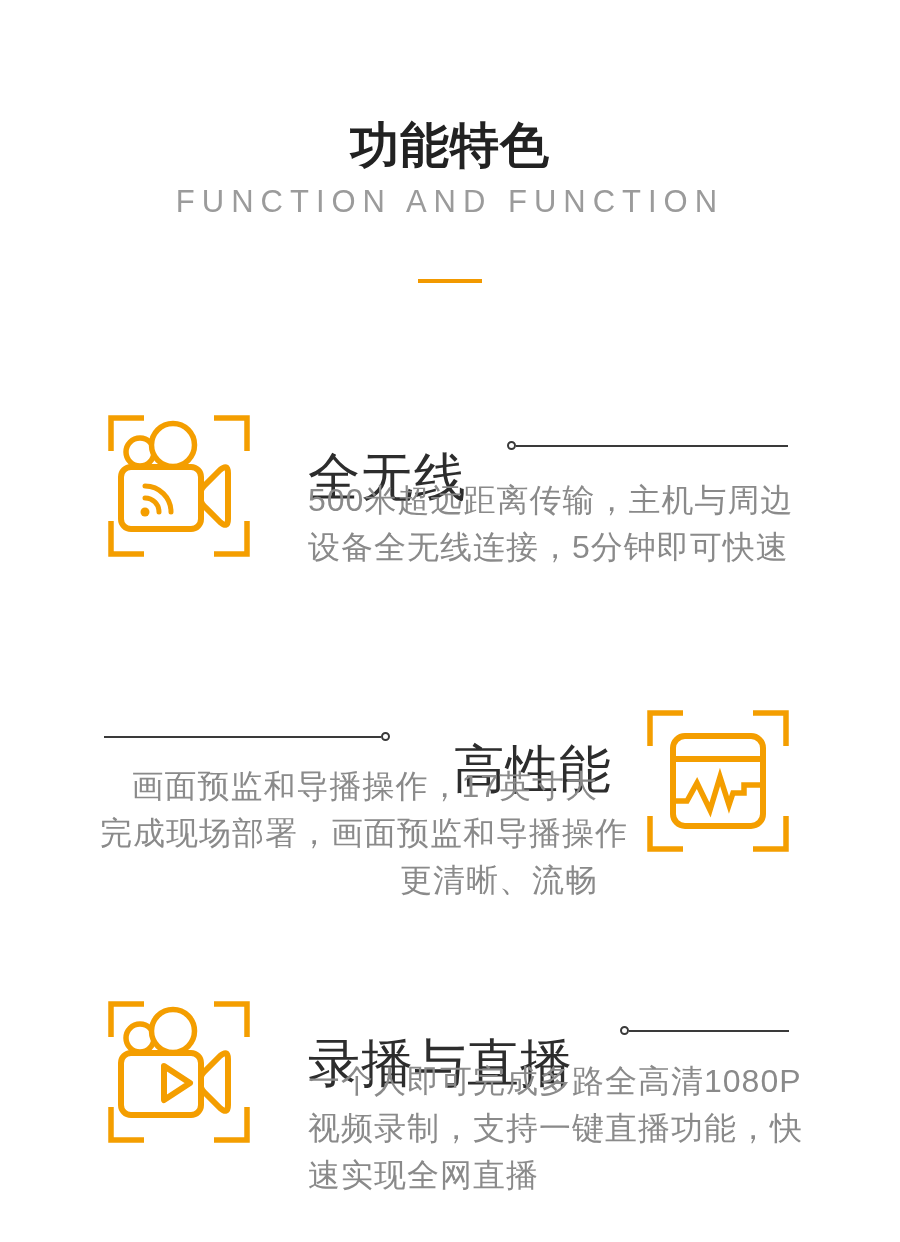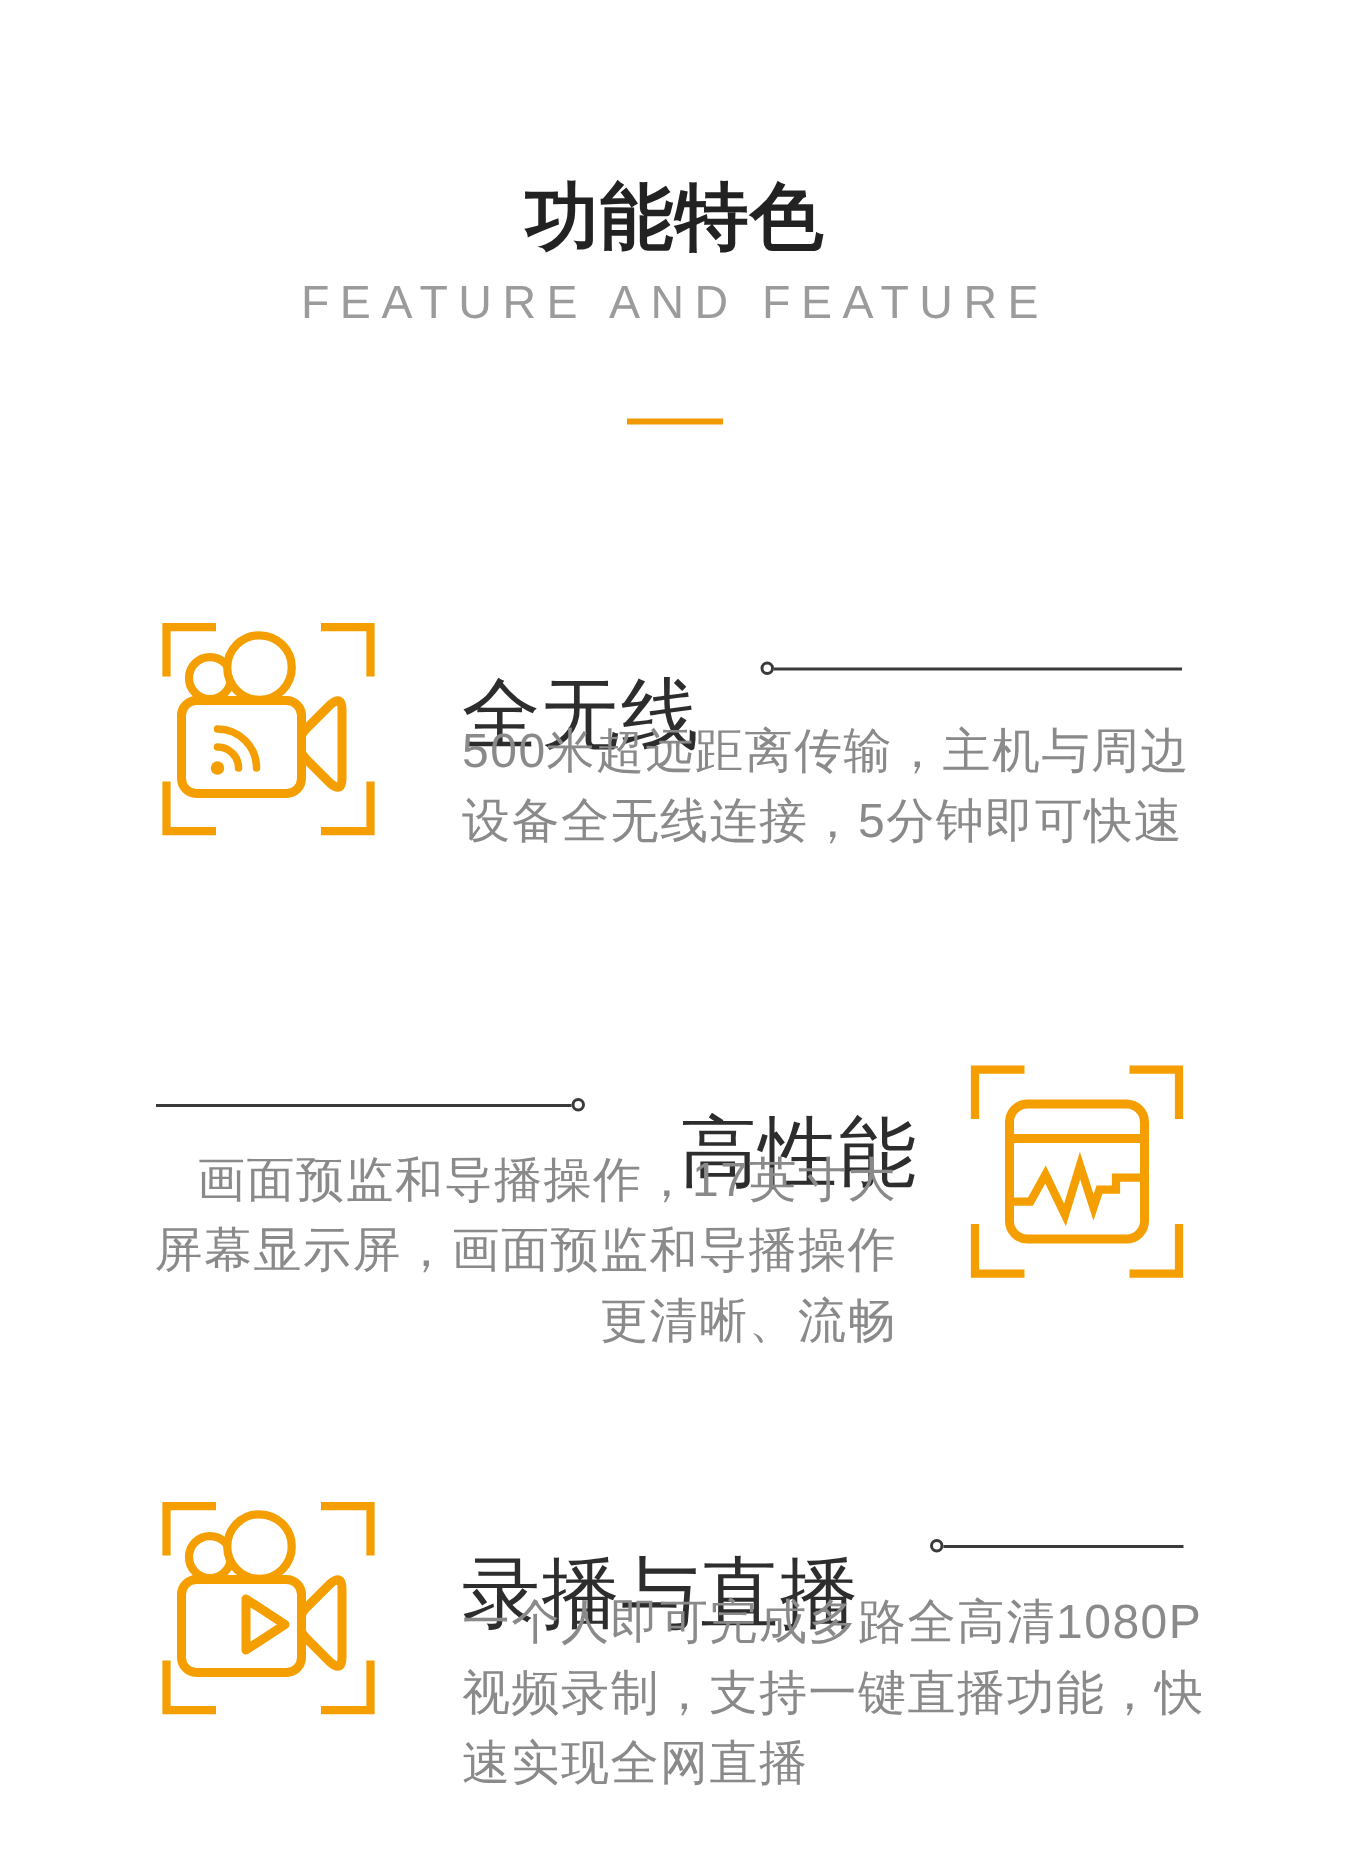--- a/index.html
+++ b/index.html
@@ -52,21 +52,21 @@
   .f3-conn{left:620px;top:1026px;}
   .f3-conn .line{width:160px;}
   .f3-body{left:308px;top:1058px;}
 </style>
 </head>
 <body>
 
 <div class="page">
 
   <h1 class="page-title">功能特色</h1>
-  <div class="page-subtitle">FEATURE AND FEATURE</div>
+  <div class="page-subtitle">FUNCTION AND FUNCTION</div>
   <div class="title-divider"></div>
 
   <section>
     <svg class="icon f1-icon" viewBox="0 0 150 150" fill="none" stroke="currentColor">
       <g stroke-width="5.5">
         <path d="M7,40 L7,7 L40,7"></path>
           <path d="M110,7 L143,7 L143,40"></path>
         <path d="M7,110 L7,143 L40,143"></path>
           <path d="M110,143 L143,143 L143,110"></path>
       </g>
@@ -101,21 +101,21 @@
           <path d="M110,7 L143,7 L143,40"></path>
         <path d="M7,110 L7,143 L40,143"></path>
           <path d="M110,143 L143,143 L143,110"></path>
       </g>
       <rect x="30" y="30" width="90" height="90" rx="12" stroke-width="6"></rect>
       <path d="M30,53 L120,53" stroke-width="6"></path>
       <path d="M30,95 L44,95 L54,77 L67,104 L77,71 L86,99 L90,87 L101,87 L101,79 L120,79" stroke-width="5.5" stroke-linecap="round"></path>
     </svg>
     <div class="feature-body right f2-body">
       <div>画面预监和导播操作，17英寸大</div>
-      <div>屏幕显示屏，画面预监和导播操作</div>
+      <div>完成现场部署，画面预监和导播操作</div>
       <div>更清晰、流畅</div>
     </div>
   </section>
 
   <section>
     <svg class="icon f3-icon" viewBox="0 0 150 150" fill="none" stroke="currentColor">
       <g stroke-width="5.5">
         <path d="M7,40 L7,7 L40,7"></path>
           <path d="M110,7 L143,7 L143,40"></path>
         <path d="M7,110 L7,143 L40,143"></path>

